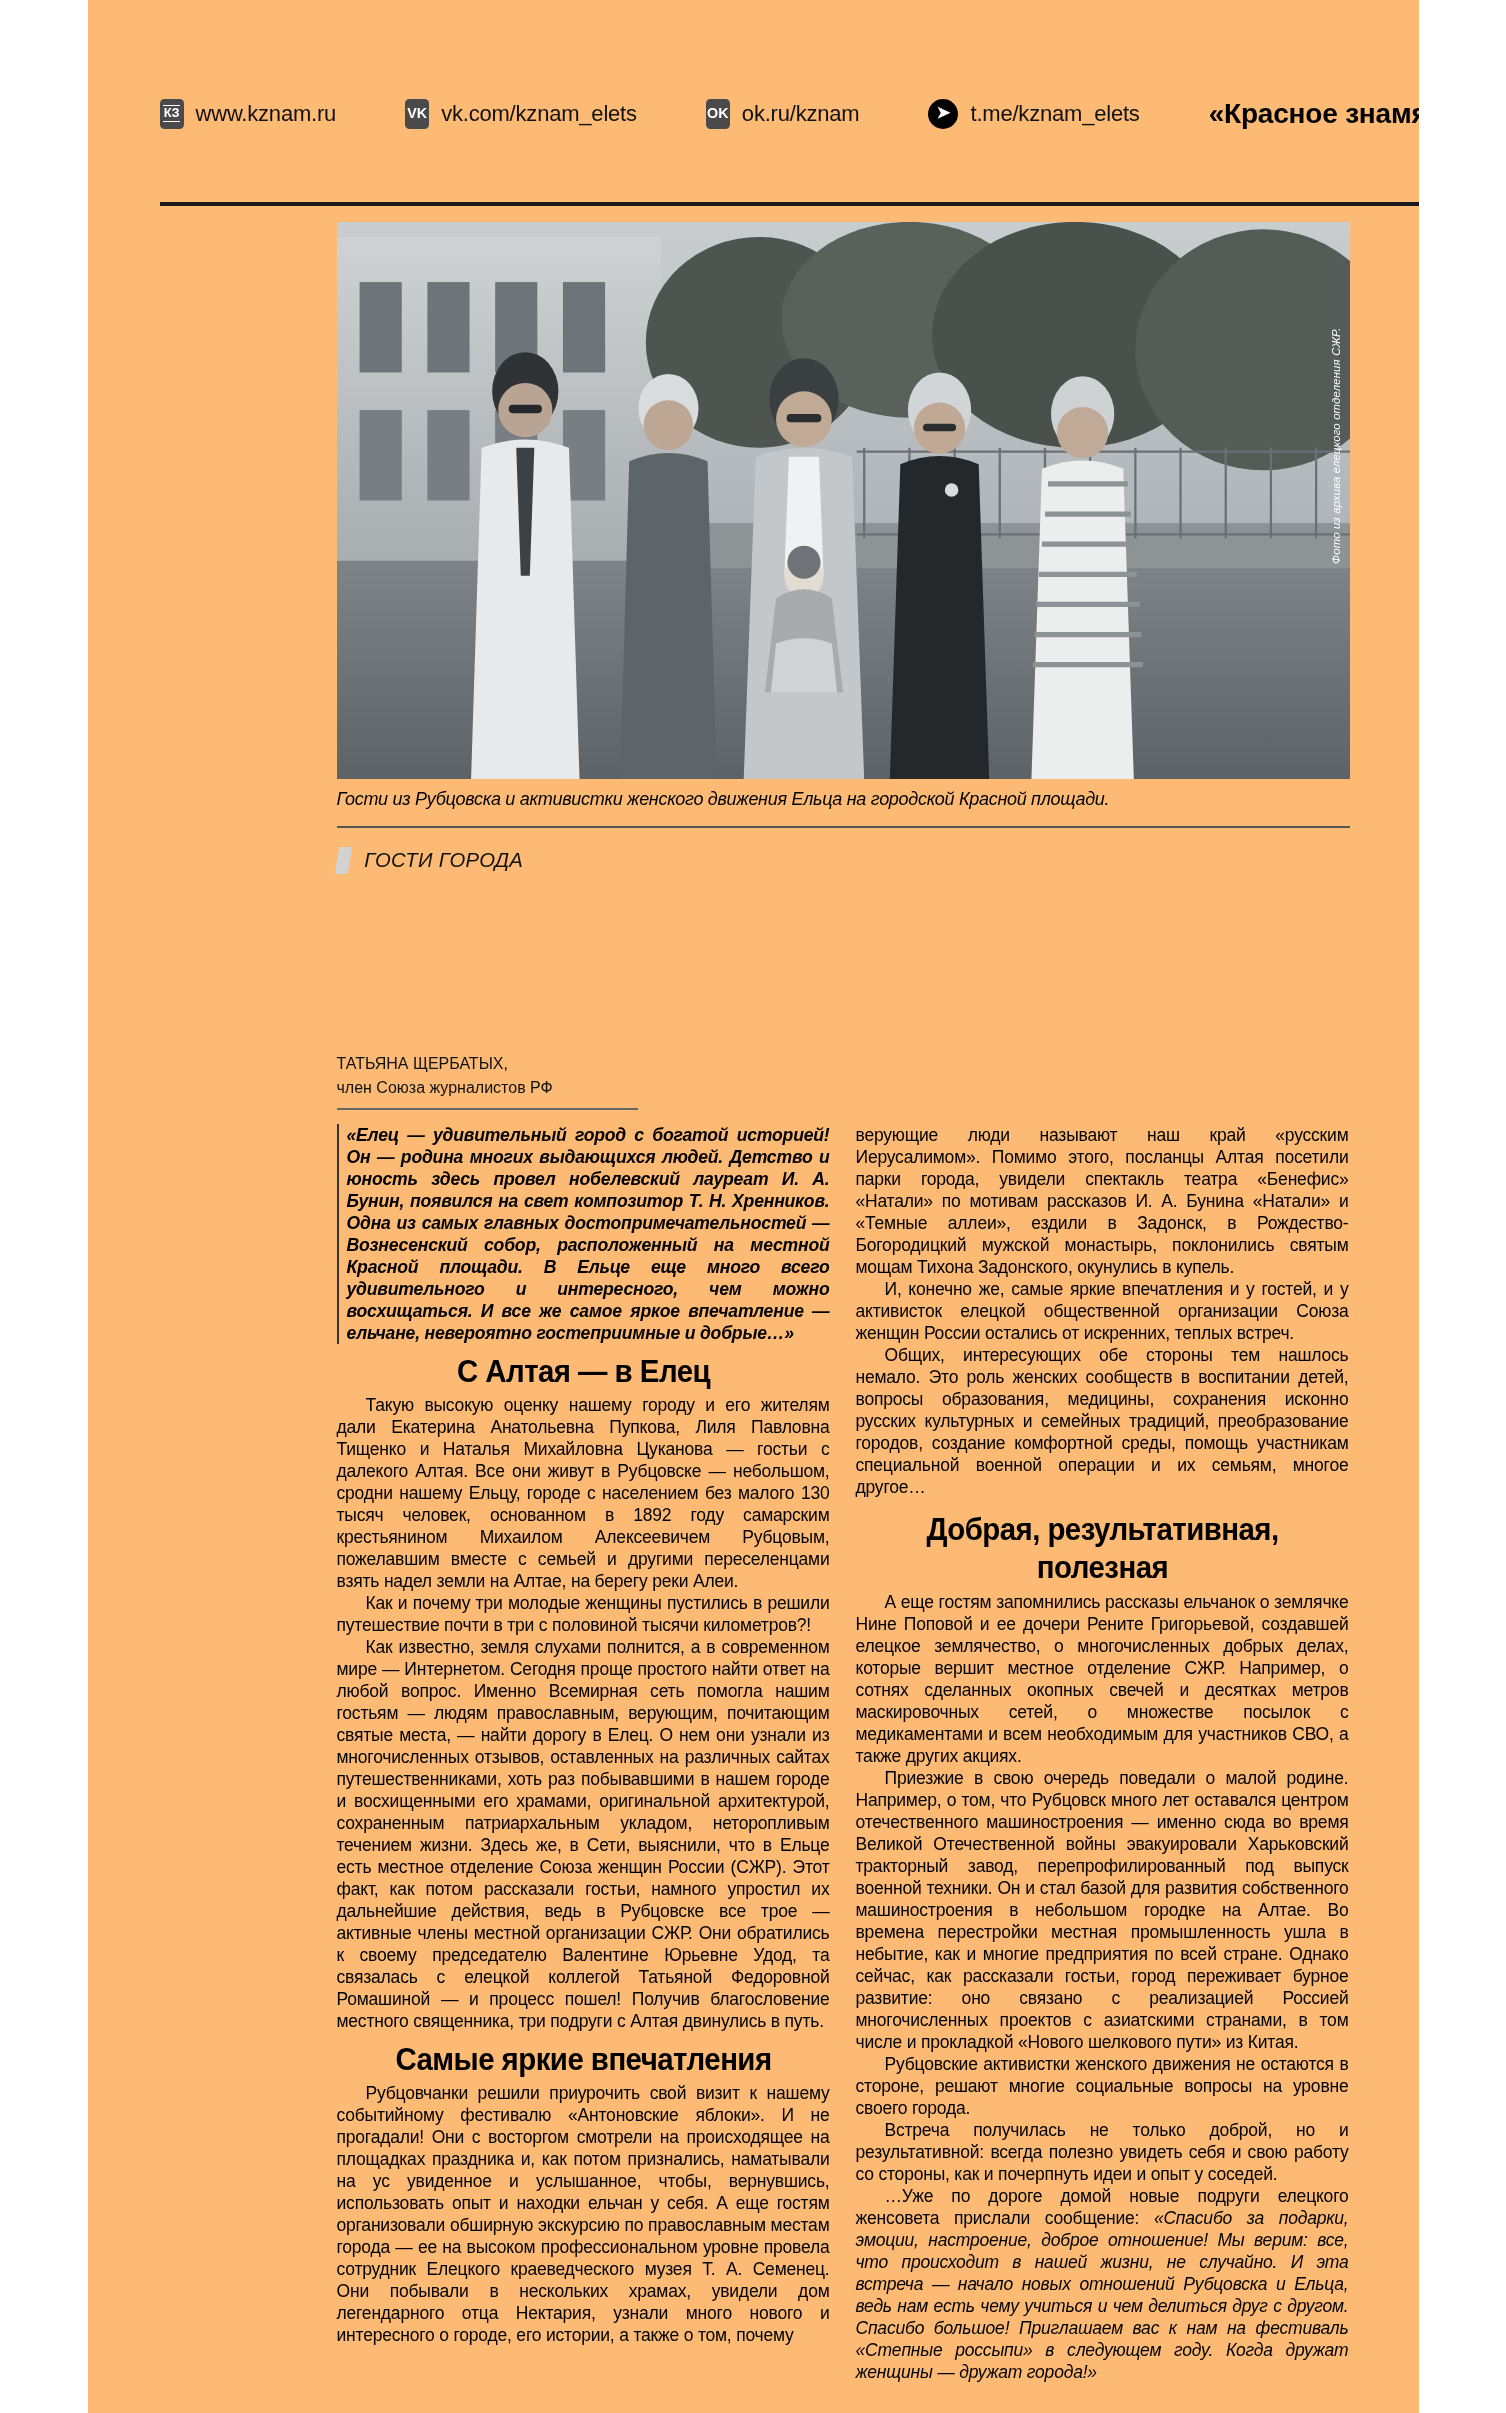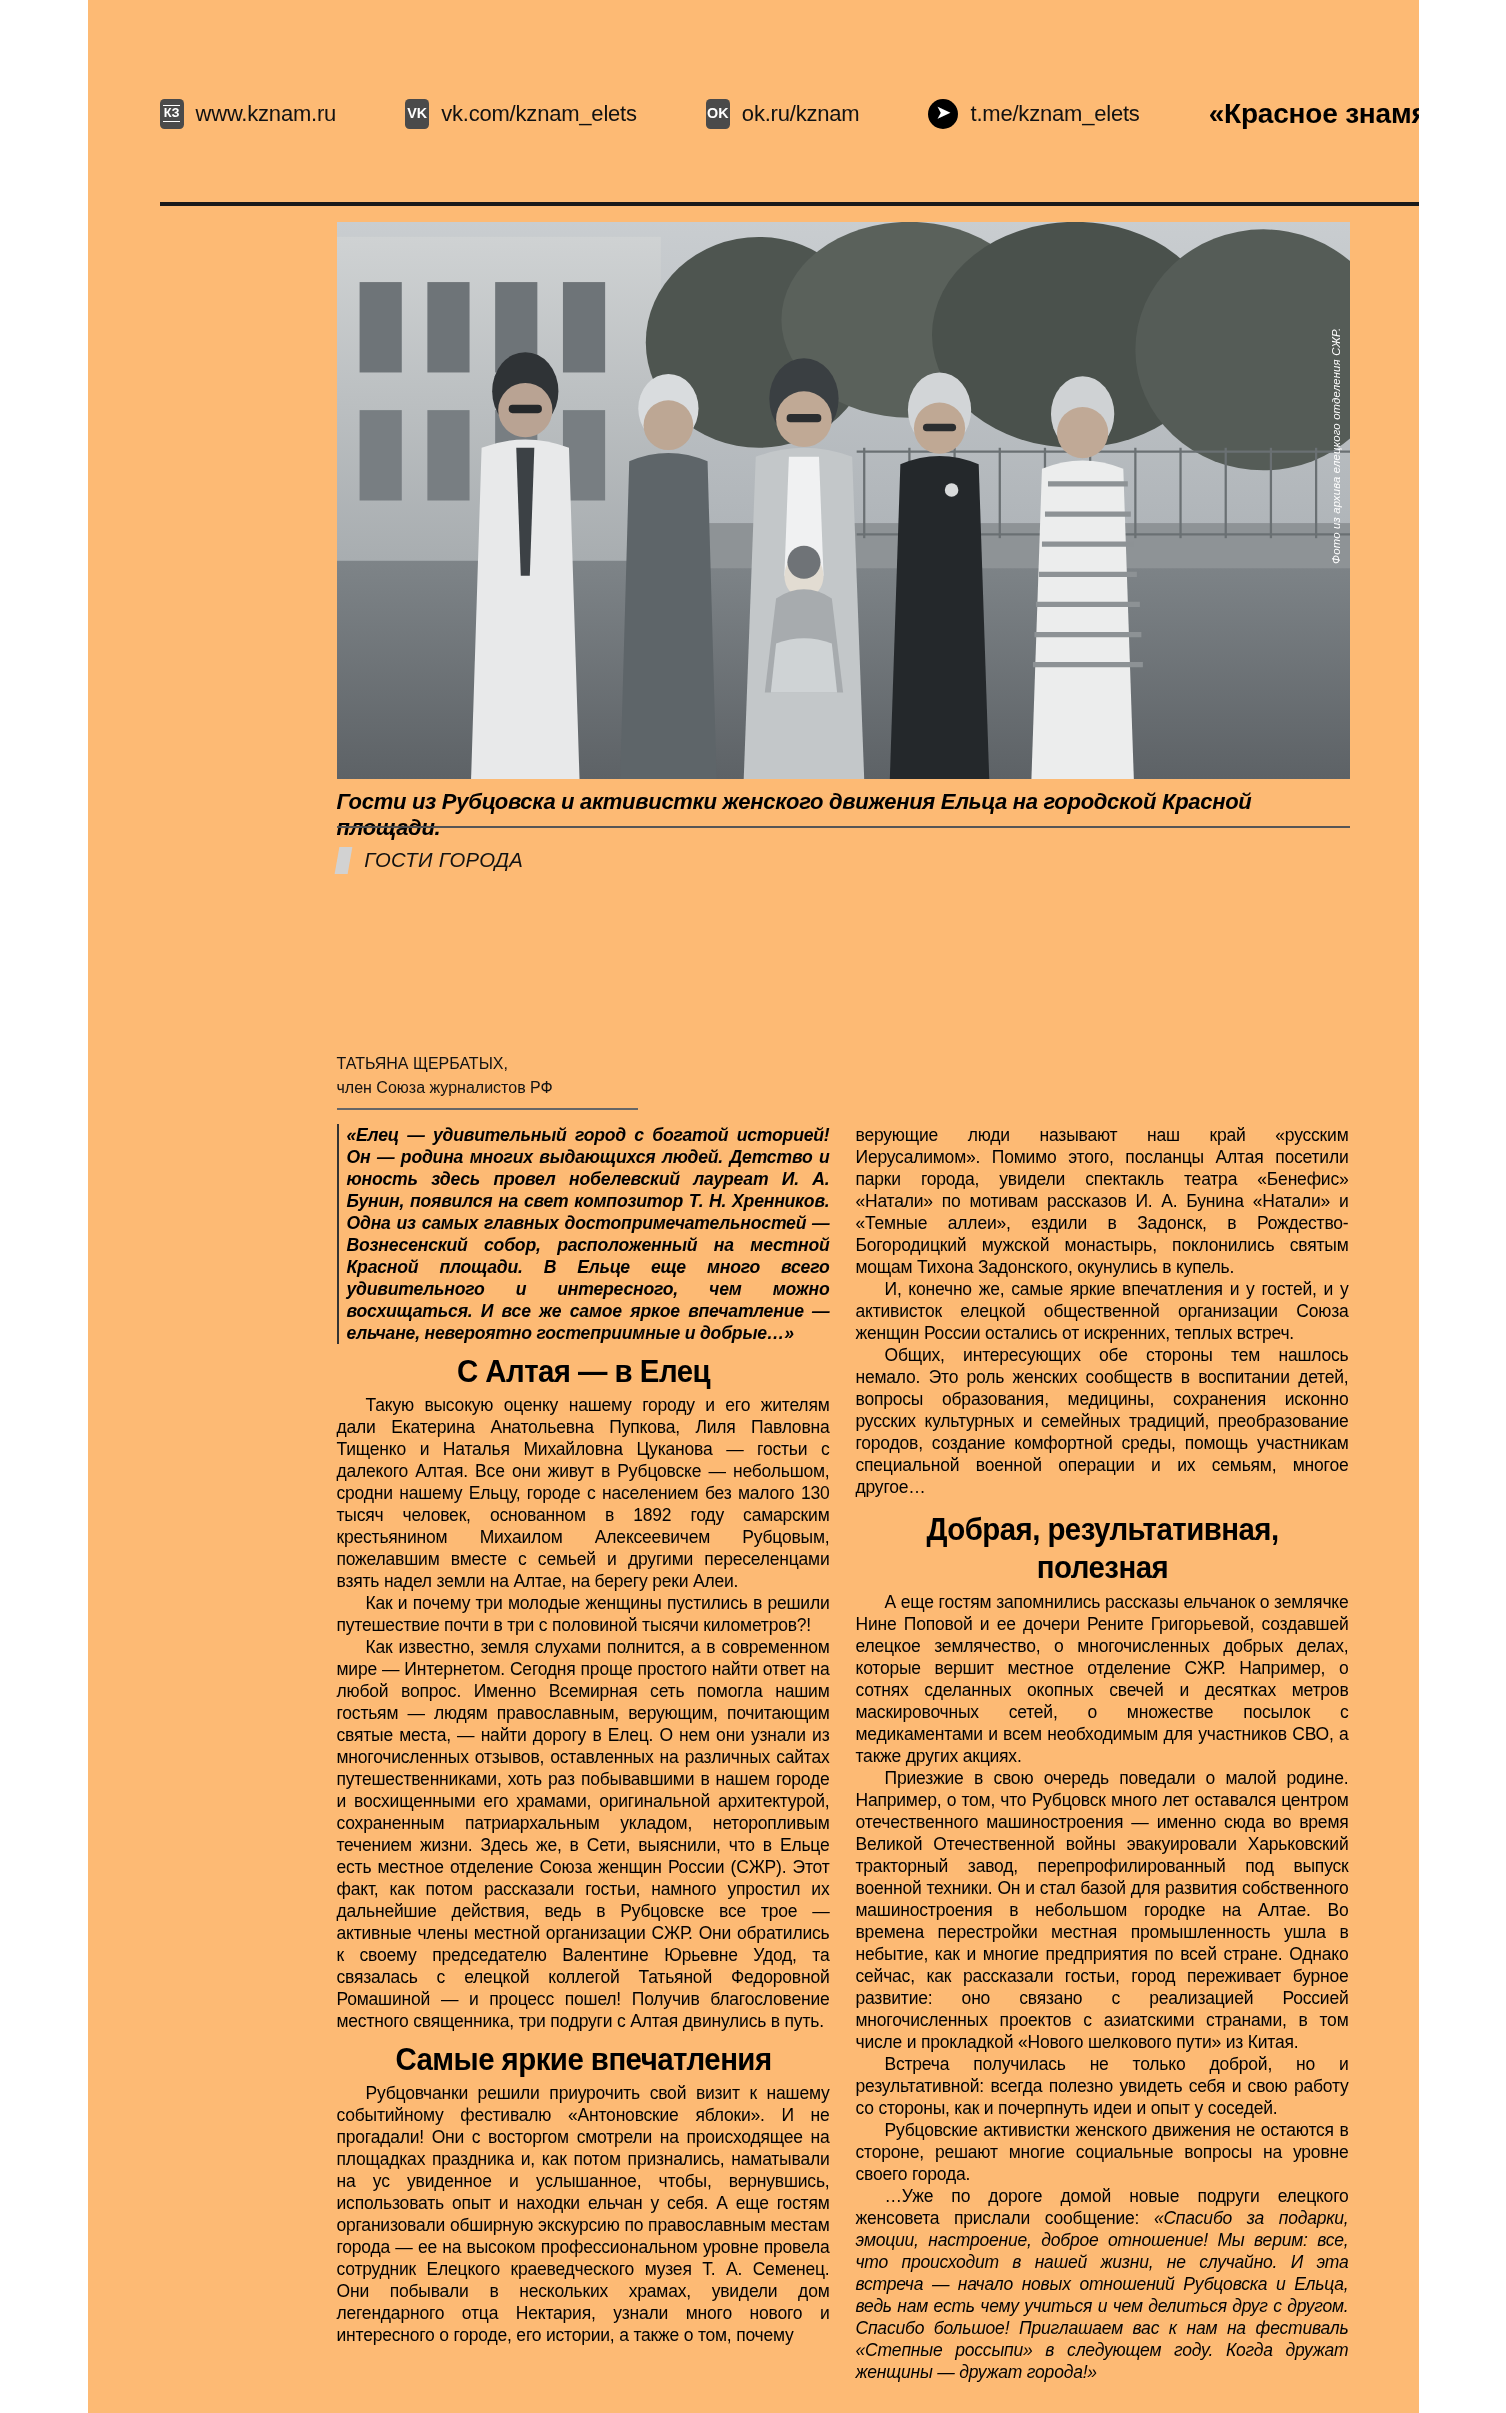--- a/index.html
+++ b/index.html
@@ -134,22 +134,22 @@
     text-orientation: mixed;
     transform: rotate(180deg);
     line-height: 16.6px;
     white-space: nowrap;
   }
   .caption {
     position: absolute;
     left: 249px;
     top: 789px;
     width: 1013px;
-    font-size: 22px;
-    font-weight: bold;
+    font-size: 18px;
+    font-weight: normal;
     font-style: italic;
     letter-spacing: -0.3px;
   }
   .rule-thin {
     position: absolute;
     left: 249px;
     top: 826px;
     width: 1013px;
     height: 1.5px;
     background: #555;
@@ -443,19 +443,19 @@
     <p>И, конечно же, самые яркие впечатления и у гостей, и у активисток елецкой общественной организации Союза женщин России остались от искренних, теплых встреч.</p>
     <p>Общих, интересующих обе стороны тем нашлось немало. Это роль женских сообществ в воспитании детей, вопросы образования, медицины, сохранения исконно русских культурных и семейных традиций, преобразование городов, создание комфортной среды, помощь участникам специальной военной операции и их семьям, многое другое…</p>
 
     <div class="subhead two-line">
       <div>Добрая, результативная,</div>
       <div>полезная</div>
     </div>
 
     <p>А еще гостям запомнились рассказы ельчанок о землячке Нине Поповой и ее дочери Рените Григорьевой, создавшей елецкое землячество, о многочисленных добрых делах, которые вершит местное отделение СЖР. Например, о сотнях сделанных окопных свечей и десятках метров маскировочных сетей, о множестве посылок с медикаментами и всем необходимым для участников СВО, а также других акциях.</p>
     <p>Приезжие в свою очередь поведали о малой родине. Например, о том, что Рубцовск много лет оставался центром отечественного машиностроения — именно сюда во время Великой Отечественной войны эвакуировали Харьковский тракторный завод, перепрофилированный под выпуск военной техники. Он и стал базой для развития собственного машиностроения в небольшом городке на Алтае. Во времена перестройки местная промышленность ушла в небытие, как и многие предприятия по всей стране. Однако сейчас, как рассказали гостьи, город переживает бурное развитие: оно связано с реализацией Россией многочисленных проектов с азиатскими странами, в том числе и прокладкой «Нового шелкового пути» из Китая.</p>
+    <p>Рубцовские активистки женского движения не остаются в стороне, решают многие социальные вопросы на уровне своего города.</p>
     <p>Встреча получилась не только доброй, но и результативной: всегда полезно увидеть себя и свою работу со стороны, как и почерпнуть идеи и опыт у соседей.</p>
-    <p>Рубцовские активистки женского движения не остаются в стороне, решают многие социальные вопросы на уровне своего города.</p>
     <p><span>…Уже по дороге домой новые подруги елецкого женсовета прислали сообщение: </span><span class="italic-quote">«Спасибо за подарки, эмоции, настроение, доброе отношение! Мы верим: все, что происходит в нашей жизни, не случайно. И эта встреча — начало новых отношений Рубцовска и Ельца, ведь нам есть чему учиться и чем делиться друг с другом. Спасибо большое! Приглашаем вас к нам на фестиваль «Степные россыпи» в следующем году. Когда дружат женщины — дружат города!»</span></p>
   </div>
 
 </div>
 
 
 </body></html>

